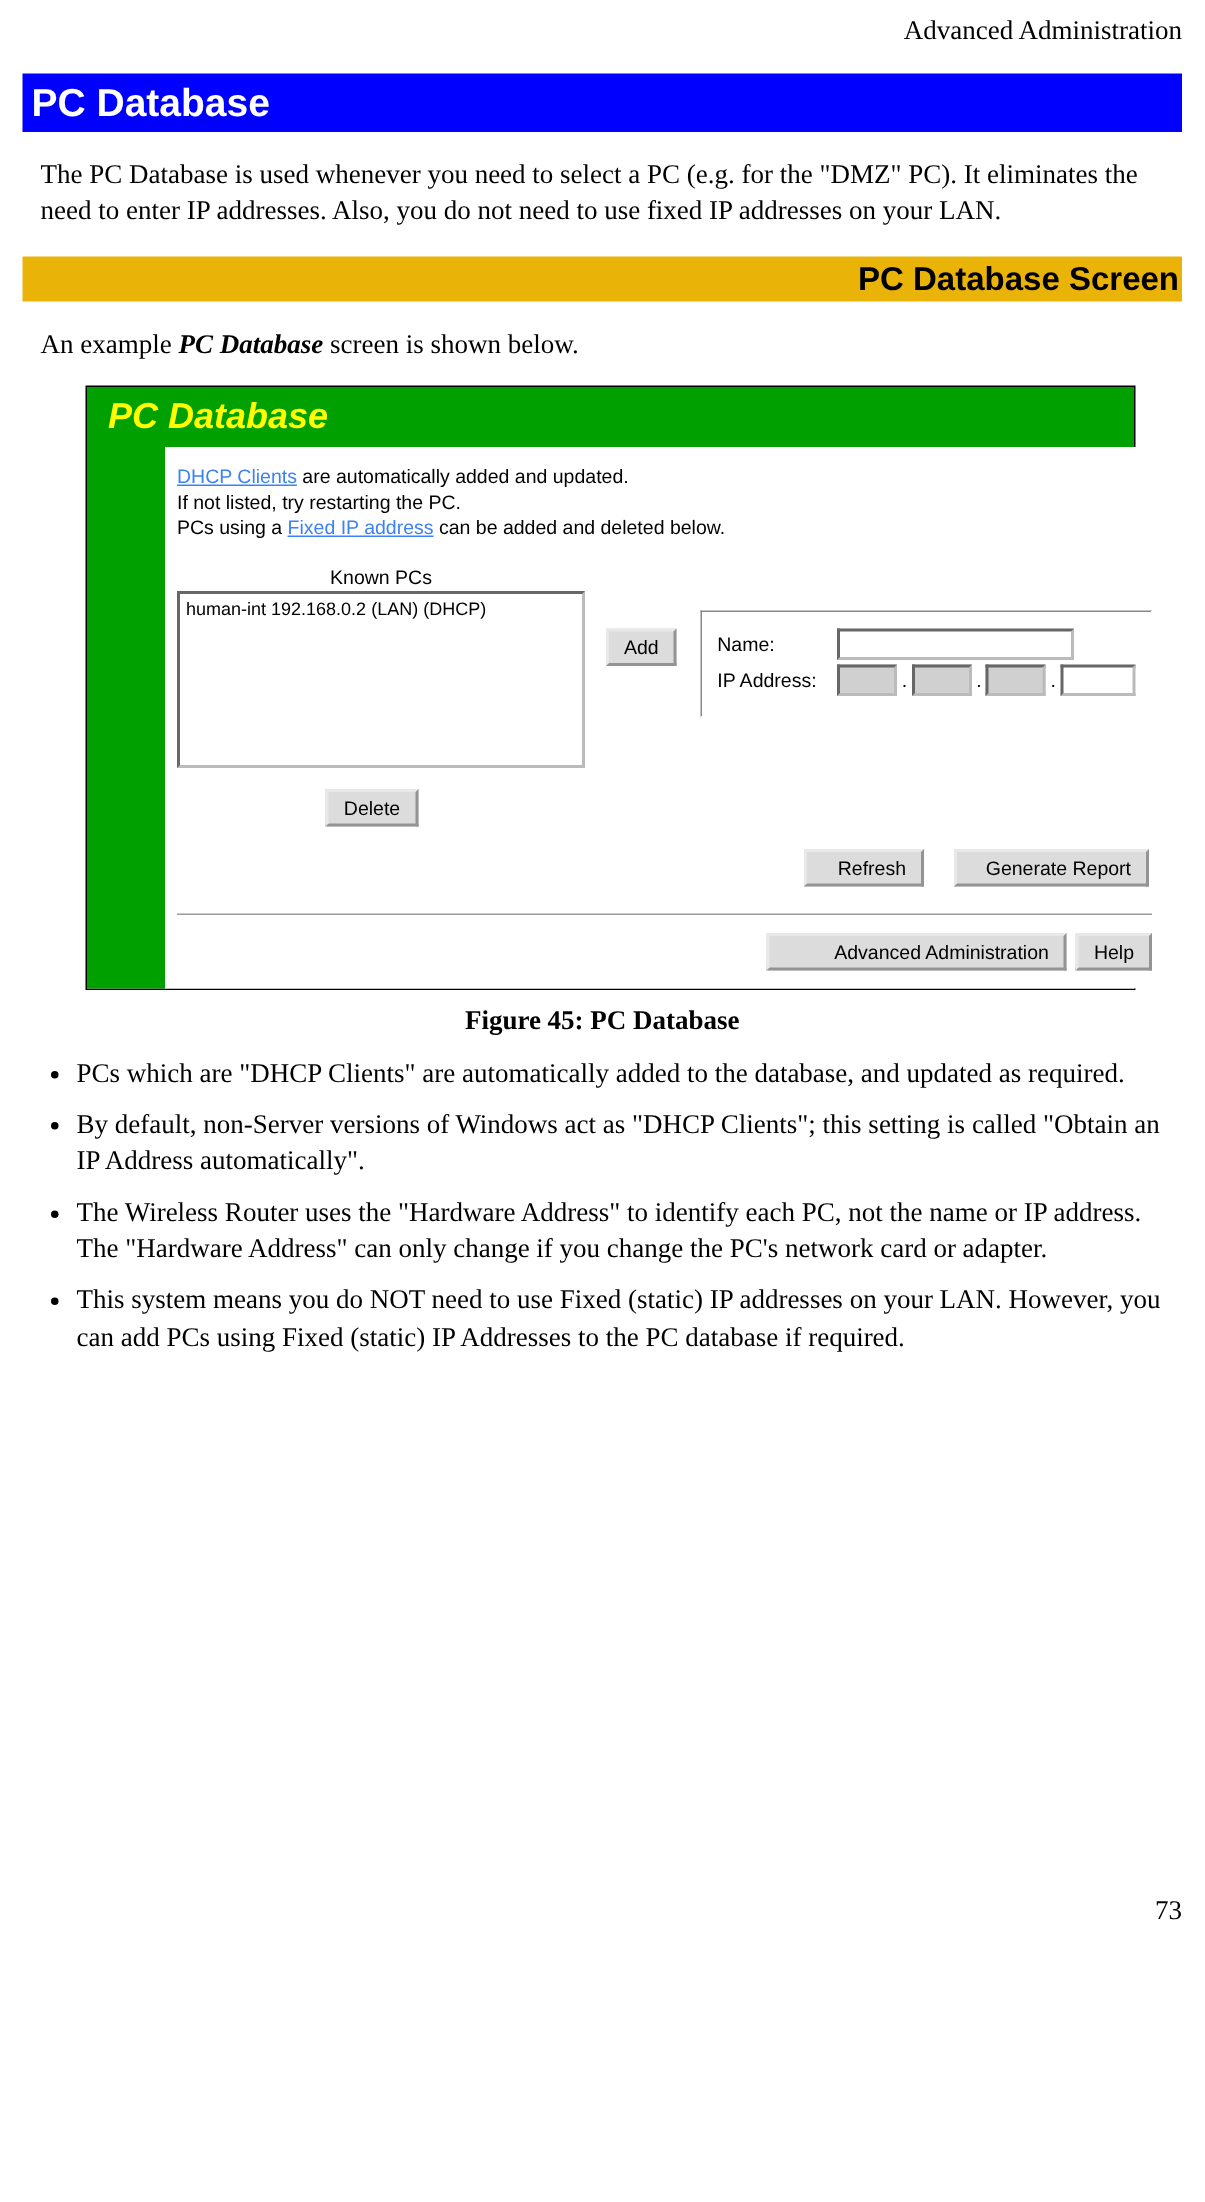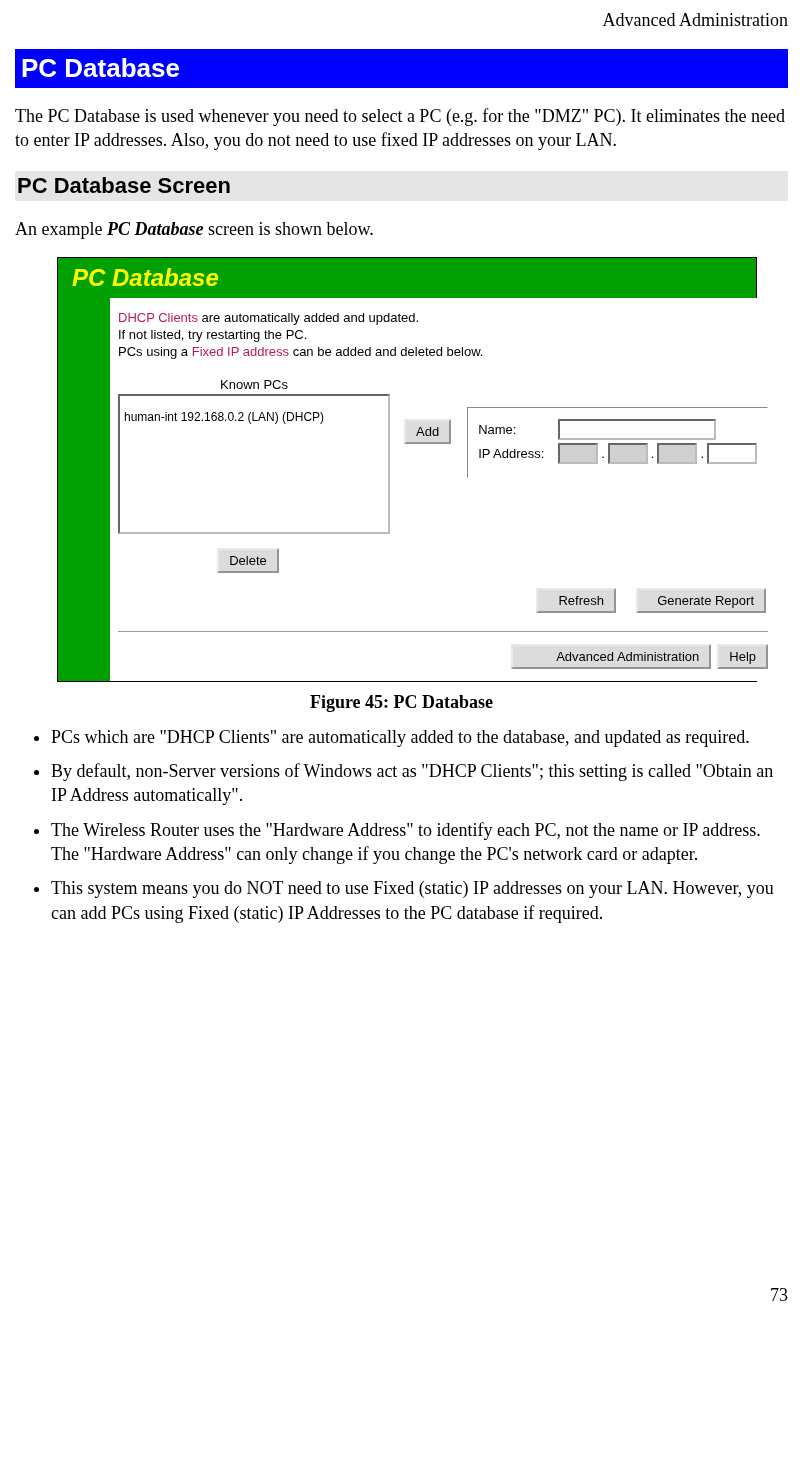--- a/index.html
+++ b/index.html
@@ -22,31 +22,32 @@
   }
   .h1-blue {
     background: #0000ff;
     color: #fff;
     font-size: 26px;
     font-weight: bold;
     padding: 4px 6px;
     font-family: Arial, Helvetica, sans-serif;
   }
   .para {
-    margin: 16px 0;
+    margin: 16px 12px;
     line-height: 1.35;
     font-family: Liberation Serif, serif;
   }
   .h2-gray {
-    background: #e5e5e5;
+    background: #eab308;
     font-size: 22px;
     font-weight: bold;
     padding: 2px 2px;
     font-family: Arial, Helvetica, sans-serif;
     margin-top: 18px;
+    text-align: right;
   }
   .caption {
     text-align: center;
     font-weight: bold;
     margin: 10px 0 12px 0;
   }
   ul.bullets {
     margin: 0;
     padding-left: 36px;
   }
@@ -89,30 +90,30 @@
     width: 52px;
     background: #00a000;
     flex: 0 0 52px;
   }
   .ui-right {
     flex: 1 1 auto;
     padding: 10px 12px 12px 8px;
     background: #fff;
   }
   .note-line { margin: 2px 0; }
-  .link { color: #be185d; cursor: pointer; }
+  .link { color: #3b82f6; text-decoration: underline; cursor: pointer; }
 
   .row-known { margin-top: 18px; display: flex; align-items: flex-start; }
   .known-col { display: flex; flex-direction: column; align-items: center; }
   .known-label { font-size: 13px; margin-bottom: 2px; }
   .listbox {
     width: 260px; height: 108px;
     border: 2px inset #bbb;
     background: #fff;
-    padding: 14px 4px;
+    padding: 3px 4px;
     font-size: 12px;
     overflow: hidden;
   }
   .btn {
     font-family: Arial, Helvetica, sans-serif;
     font-size: 13px;
     background: #dcdcdc;
     border: 2px outset #e8e8e8;
     padding: 3px 10px;
     margin: 0;

